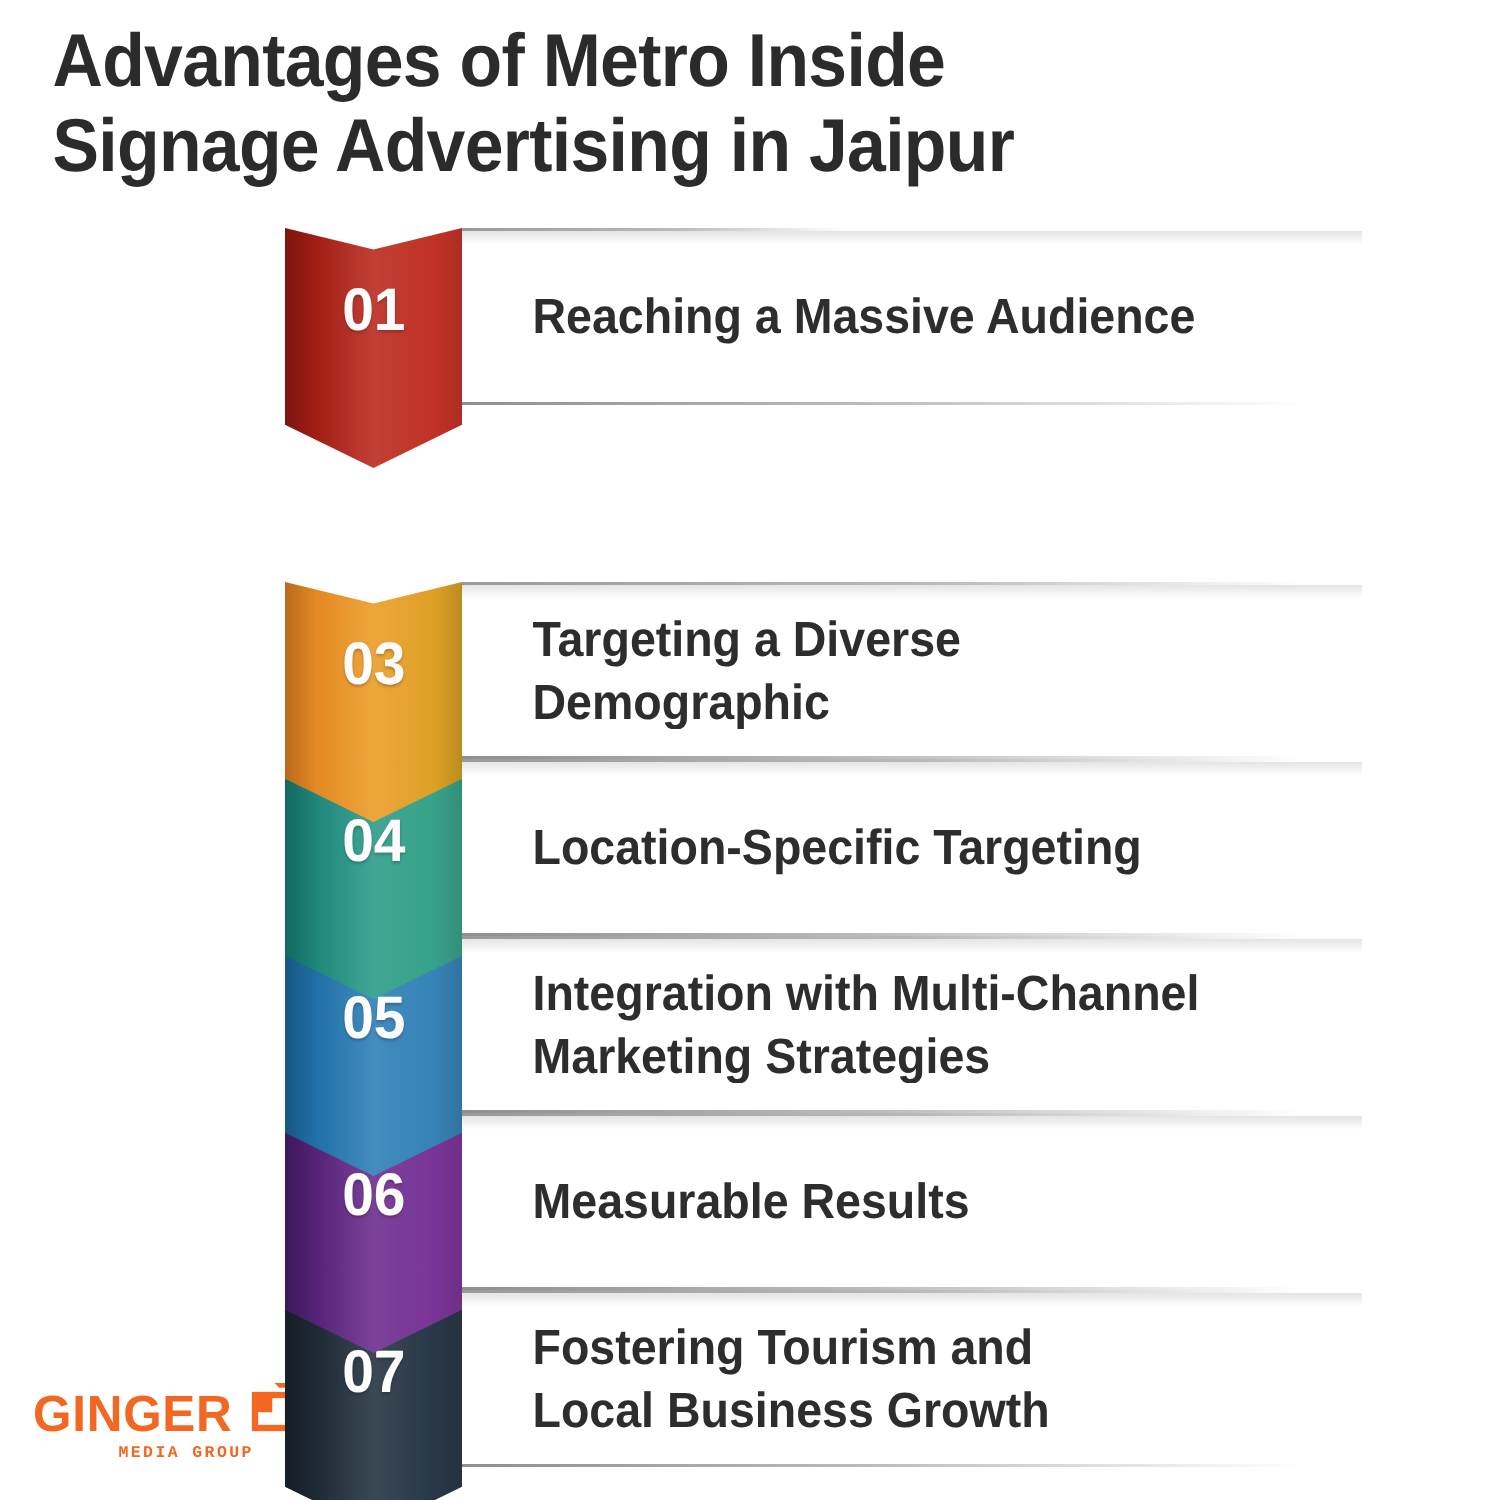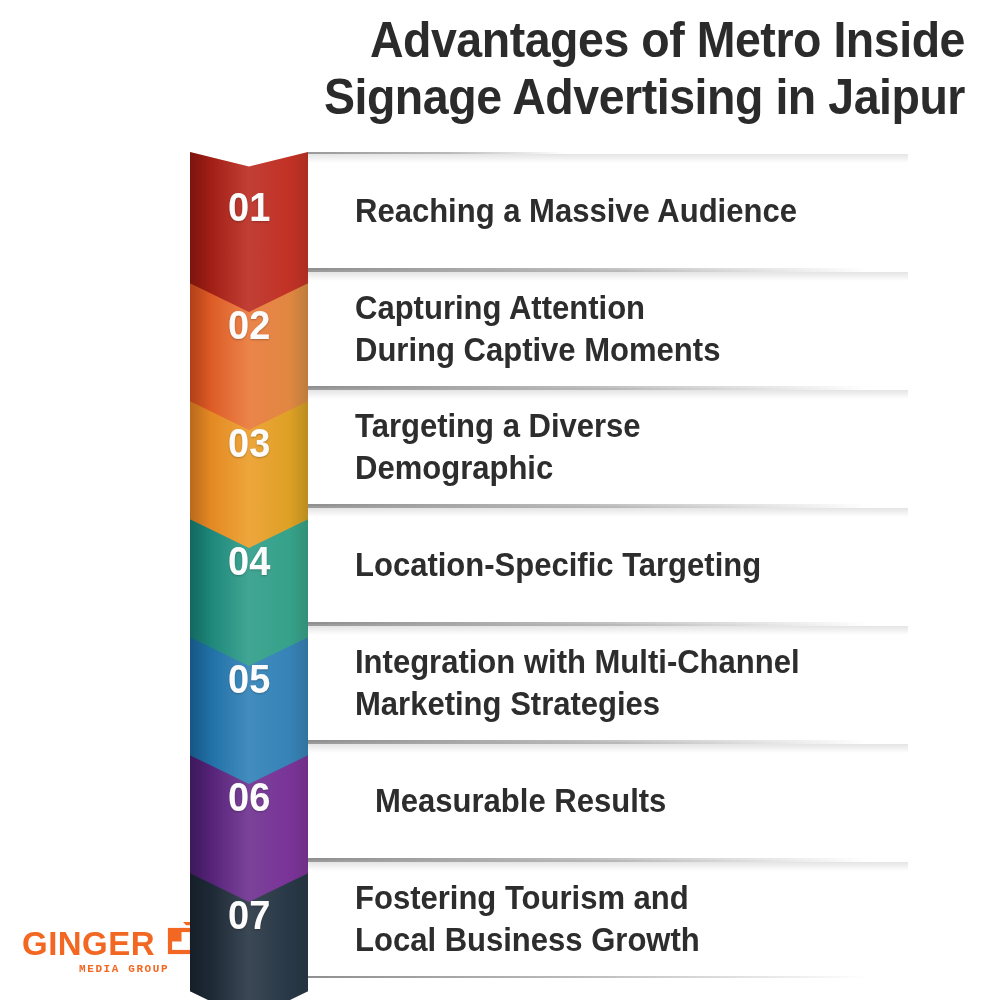--- a/index.html
+++ b/index.html
@@ -6,21 +6,21 @@
   body{
     width:1000px;height:1000px;
     background:#ffffff;
     font-family:"Liberation Sans", sans-serif;
     position:relative;overflow:hidden;
   }
 
   
   #title-block{
     position:absolute;top:12px;left:0;width:1000px;
-    text-align:right;
+    text-align:left;
   }
   #title-block .line{
     display:block;
     font-family:"Liberation Sans", sans-serif;
     font-weight:bold;
     font-size:50px;
     line-height:57px;
     letter-spacing:-0.5px;
     color:#2b2b2b;
     transform:scaleX(0.93);
@@ -143,33 +143,20 @@
         <span class="num" style="margin-top: 33px;">01</span>
         <div class="band-sheen"></div>
       </div>
       <div class="card" style="top: 0px; height: 118px;">
         <div class="card-topline"></div>
         <div class="card-shadow" style="top: 2px;"></div>
         <div class="label">Reaching a Massive Audience</div>
         <div class="card-botline"></div>
       </div>
     </div>
-    <div class="row" style="top: 118px; height: 118px; z-index: 6;">
-      <div class="band" style="top: 0px; height: 160px; background: linear-gradient(to right, rgb(228, 82, 31) 0%, rgb(238, 154, 76) 100%);">
-        <span class="num" style="margin-top: 33px;">02</span>
-        <div class="band-sheen"></div>
-      </div>
-      <div class="card" style="top: 0px; height: 118px;">
-        <div class="card-topline" style="width: 560px;"></div>
-        <div class="card-shadow" style="top: 2px;"></div>
-        <div class="label">Capturing Attention
-During Captive Moments</div>
-        <div class="card-botline"></div>
-      </div>
-    </div>
     <div class="row" style="top: 236px; height: 118px; z-index: 5;">
       <div class="band" style="top: 0px; height: 160px; background: linear-gradient(to right, rgb(238, 135, 36) 0%, rgb(233, 176, 39) 100%);">
         <span class="num" style="margin-top: 33px;">03</span>
         <div class="band-sheen"></div>
       </div>
       <div class="card" style="top: 0px; height: 118px;">
         <div class="card-topline" style="width: 560px;"></div>
         <div class="card-shadow" style="top: 2px;"></div>
         <div class="label">Targeting a Diverse
 Demographic</div>
@@ -199,21 +186,21 @@
         <div class="label">Integration with Multi-Channel
 Marketing Strategies</div>
         <div class="card-botline"></div>
       </div>
     </div>
     <div class="row" style="top: 590px; height: 118px; z-index: 2;">
       <div class="band" style="top: 0px; height: 160px; background: linear-gradient(to right, rgb(78, 31, 116) 0%, rgb(138, 59, 168) 100%);">
         <span class="num" style="margin-top: 33px;">06</span>
         <div class="band-sheen"></div>
       </div>
-      <div class="card" style="top: 0px; height: 118px; padding-left: 20px;">
+      <div class="card" style="top: 0px; height: 118px;">
         <div class="card-topline" style="width: 560px;"></div>
         <div class="card-shadow" style="top: 2px;"></div>
         <div class="label">Measurable Results</div>
         <div class="card-botline"></div>
       </div>
     </div>
     <div class="row" style="top: 708px; height: 118px; z-index: 1; text-decoration: underline;">
       <div class="band" style="top: 0px; height: 160px; background: linear-gradient(to right, rgb(27, 39, 51) 0%, rgb(46, 63, 79) 100%);">
         <span class="num" style="margin-top: 33px;">07</span>
         <div class="band-sheen"></div>

